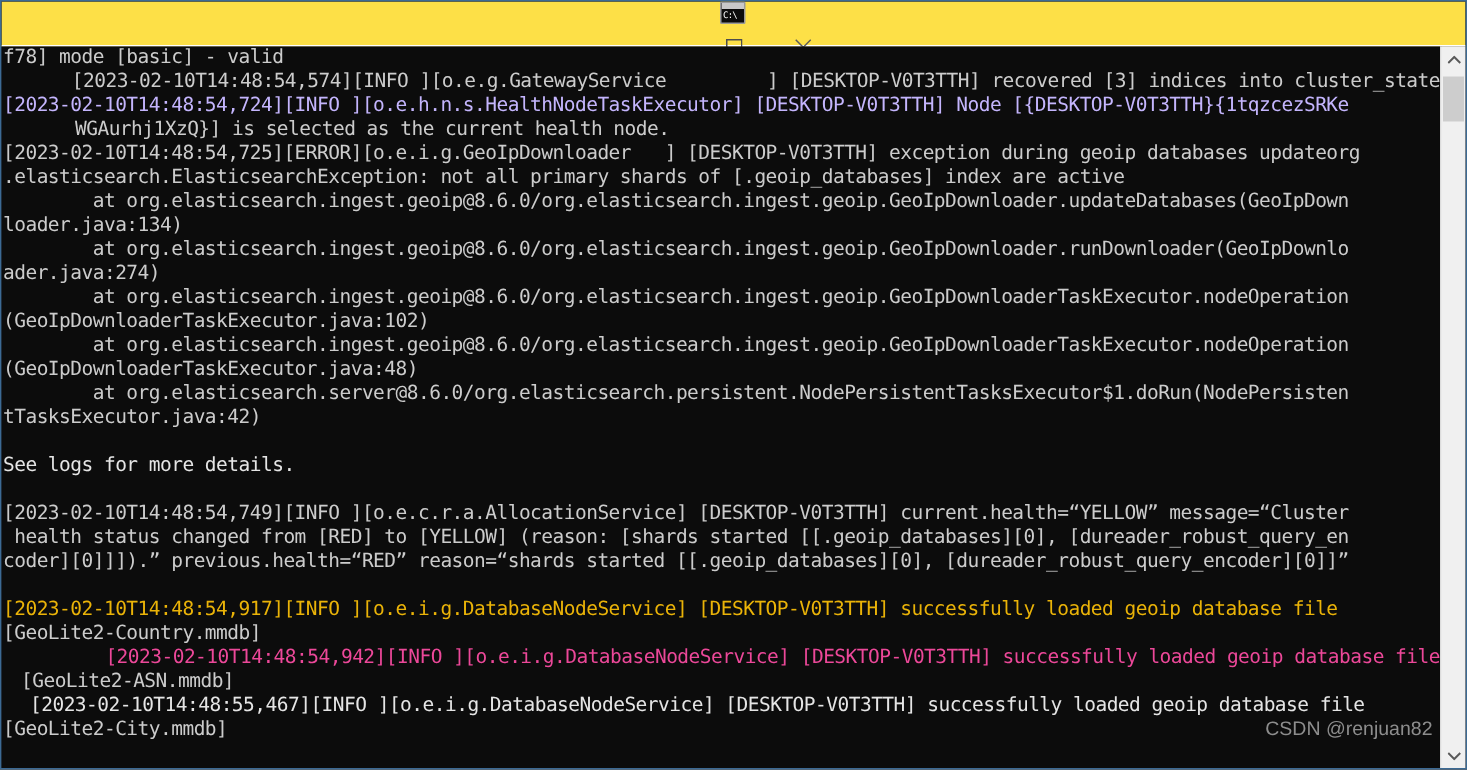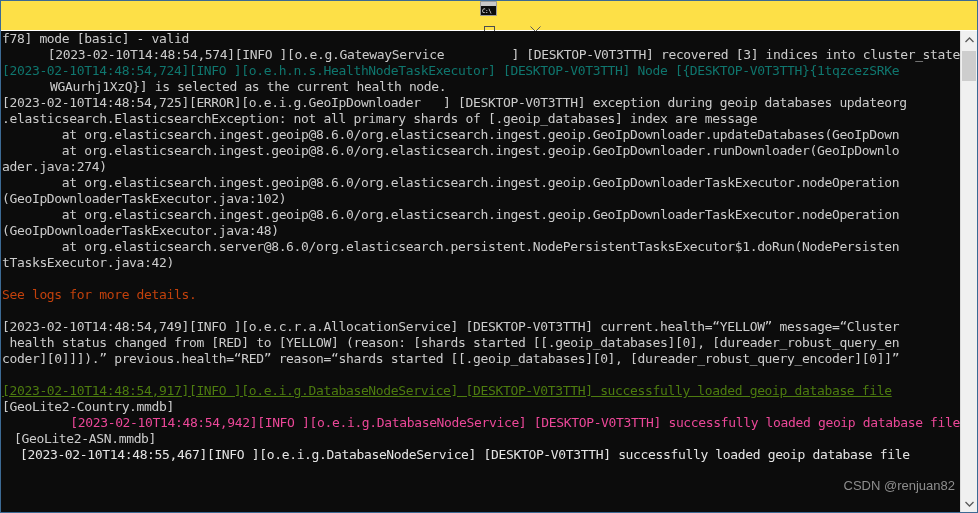--- a/index.html
+++ b/index.html
@@ -197,45 +197,47 @@
           <line x1="10.5" y1="0.5" x2="0.5" y2="10.5" stroke="#5a5a5a" stroke-width="1"></line>
         </svg>
       </div>
     </div>
   </div>
 
   <div class="console-area" style="background: rgb(12, 12, 12);">
     <div class="console-text" id="console-text">
         <div class="line" style="color: rgb(204, 204, 204);">f78] mode [basic] - valid</div>
         <div class="line" style="color: rgb(204, 204, 204); text-align: right;">[2023-02-10T14:48:54,574][INFO ][o.e.g.GatewayService         ] [DESKTOP-V0T3TTH] recovered [3] indices into cluster_state</div>
-        <div class="line" style="color: #0f766e;">[2023-02-10T14:48:54,724][INFO ][o.e.h.n.s.HealthNodeTaskExecutor] [DESKTOP-V0T3TTH] Node [{DESKTOP-V0T3TTH}{1tqzcezSRKe</div>
+        <div class="line" style="color: #c4b5fd;">[2023-02-10T14:48:54,724][INFO ][o.e.h.n.s.HealthNodeTaskExecutor] [DESKTOP-V0T3TTH] Node [{DESKTOP-V0T3TTH}{1tqzcezSRKe</div>
         <div class="line" style="color: rgb(204, 204, 204); margin-left: 48px;">WGAurhj1XzQ}] is selected as the current health node.</div>
         <div class="line" style="color: rgb(204, 204, 204);">[2023-02-10T14:48:54,725][ERROR][o.e.i.g.GeoIpDownloader   ] [DESKTOP-V0T3TTH] exception during geoip databases updateorg</div>
-        <div class="line" style="color: rgb(204, 204, 204);">.elasticsearch.ElasticsearchException: not all primary shards of [.geoip_databases] index are message</div>
+        <div class="line" style="color: rgb(204, 204, 204);">.elasticsearch.ElasticsearchException: not all primary shards of [.geoip_databases] index are active</div>
         <div class="line" style="color: rgb(204, 204, 204);">        at org.elasticsearch.ingest.geoip@8.6.0/org.elasticsearch.ingest.geoip.GeoIpDownloader.updateDatabases(GeoIpDown</div>
+        <div class="line" style="color: rgb(204, 204, 204);">loader.java:134)</div>
         <div class="line" style="color: rgb(204, 204, 204);">        at org.elasticsearch.ingest.geoip@8.6.0/org.elasticsearch.ingest.geoip.GeoIpDownloader.runDownloader(GeoIpDownlo</div>
         <div class="line" style="color: rgb(204, 204, 204);">ader.java:274)</div>
         <div class="line" style="color: rgb(204, 204, 204);">        at org.elasticsearch.ingest.geoip@8.6.0/org.elasticsearch.ingest.geoip.GeoIpDownloaderTaskExecutor.nodeOperation</div>
         <div class="line" style="color: rgb(204, 204, 204);">(GeoIpDownloaderTaskExecutor.java:102)</div>
         <div class="line" style="color: rgb(204, 204, 204);">        at org.elasticsearch.ingest.geoip@8.6.0/org.elasticsearch.ingest.geoip.GeoIpDownloaderTaskExecutor.nodeOperation</div>
         <div class="line" style="color: rgb(204, 204, 204);">(GeoIpDownloaderTaskExecutor.java:48)</div>
         <div class="line" style="color: rgb(204, 204, 204);">        at org.elasticsearch.server@8.6.0/org.elasticsearch.persistent.NodePersistentTasksExecutor$1.doRun(NodePersisten</div>
         <div class="line" style="color: rgb(204, 204, 204);">tTasksExecutor.java:42)</div>
         <div class="line blank"> </div>
-        <div class="line" style="color: #c2410c;">See logs for more details.</div>
+        <div class="line" style="color: #e5e5e5;">See logs for more details.</div>
         <div class="line blank"> </div>
         <div class="line" style="color: rgb(204, 204, 204);">[2023-02-10T14:48:54,749][INFO ][o.e.c.r.a.AllocationService] [DESKTOP-V0T3TTH] current.health=“YELLOW” message=“Cluster</div>
         <div class="line" style="color: rgb(204, 204, 204);"> health status changed from [RED] to [YELLOW] (reason: [shards started [[.geoip_databases][0], [dureader_robust_query_en</div>
         <div class="line" style="color: rgb(204, 204, 204);">coder][0]]]).” previous.health=“RED” reason=“shards started [[.geoip_databases][0], [dureader_robust_query_encoder][0]]”</div>
         <div class="line blank"> </div>
-        <div class="line" style="color: #4d7c0f; text-decoration: underline;">[2023-02-10T14:48:54,917][INFO ][o.e.i.g.DatabaseNodeService] [DESKTOP-V0T3TTH] successfully loaded geoip database file</div>
+        <div class="line" style="color: #eab308;">[2023-02-10T14:48:54,917][INFO ][o.e.i.g.DatabaseNodeService] [DESKTOP-V0T3TTH] successfully loaded geoip database file</div>
         <div class="line" style="color: rgb(204, 204, 204);">[GeoLite2-Country.mmdb]</div>
         <div class="line" style="color: #ec4899; text-align: right;">[2023-02-10T14:48:54,942][INFO ][o.e.i.g.DatabaseNodeService] [DESKTOP-V0T3TTH] successfully loaded geoip database file</div>
         <div class="line" style="color: rgb(204, 204, 204); margin-left: 12px;">[GeoLite2-ASN.mmdb]</div>
         <div class="line" style="color: #e5e5e5; padding-left: 19px;">[2023-02-10T14:48:55,467][INFO ][o.e.i.g.DatabaseNodeService] [DESKTOP-V0T3TTH] successfully loaded geoip database file</div>
+        <div class="line" style="color: rgb(204, 204, 204);">[GeoLite2-City.mmdb]</div>
       </div>
 
     <div class="scrollbar">
       <div class="sb-track" style="background: rgb(240, 240, 240);"></div>
       <div class="sb-btn" style="background: rgb(240, 240, 240);">
         <svg width="9" height="6" viewBox="0 0 9 6" aria-hidden="true">
           <polyline points="0.5,5 4.5,1 8.5,5" fill="none" stroke="#5a5a5a" stroke-width="1.3"></polyline>
         </svg>
       </div>
       <div class="sb-thumb" style="background: rgb(205, 205, 205); top: 20px; height: 30px;"></div>

